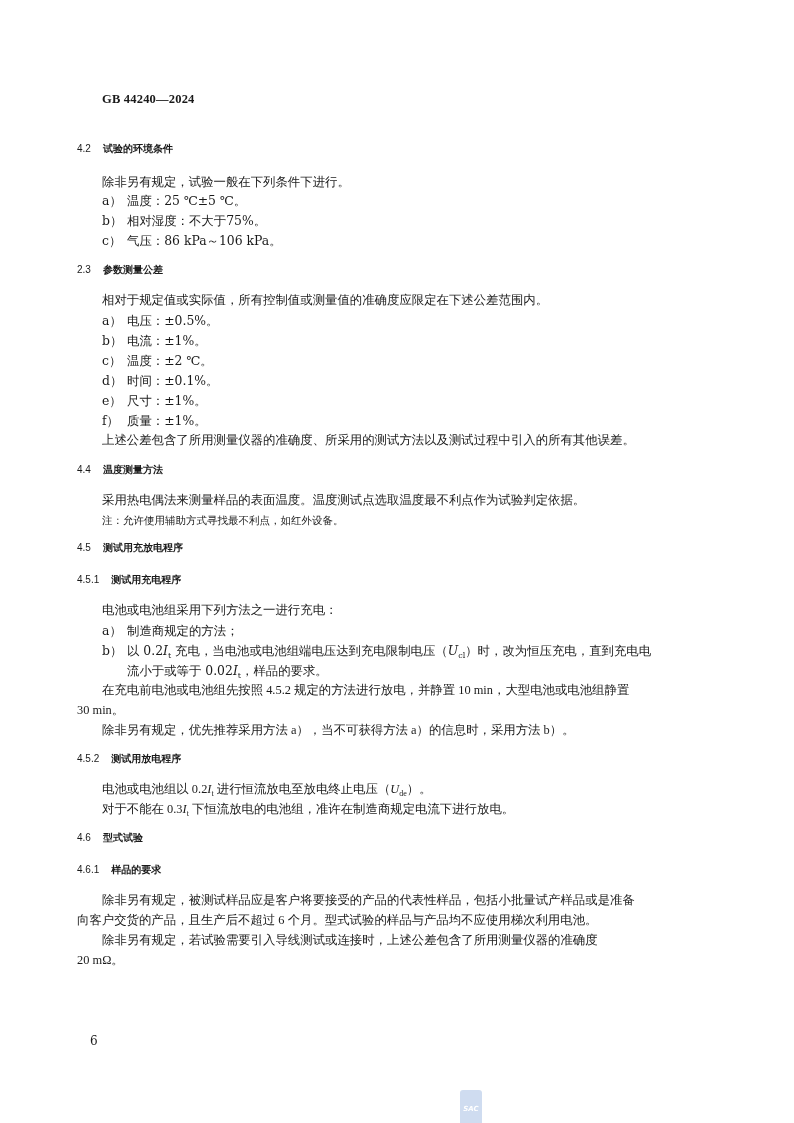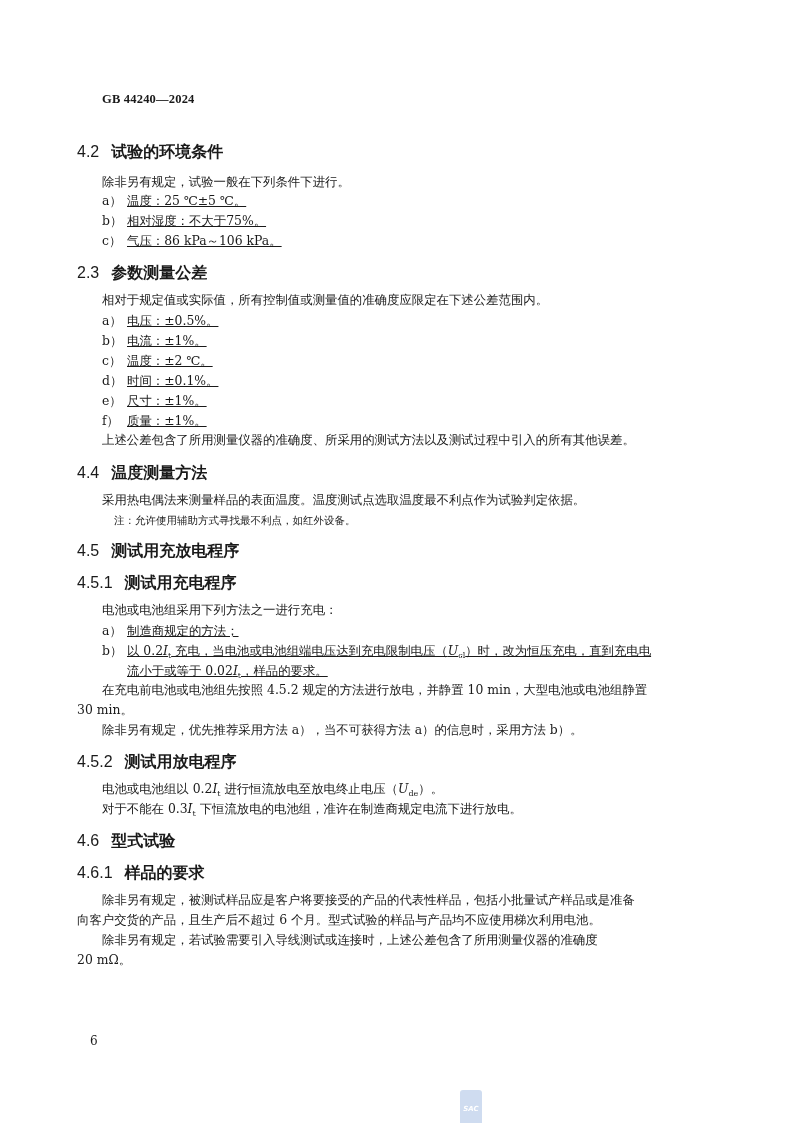--- a/index.html
+++ b/index.html
@@ -2,28 +2,28 @@
 <html><head>
 <meta charset="utf-8">
 <style>
   html, body { margin: 0; padding: 0; background: #ffffff; }
   body { width: 794px; height: 1123px; position: relative; overflow: hidden;
          font-family: "DejaVu Serif", "Liberation Serif", serif; color: #1a1a1a; }
   .hdr { position: absolute; left: 75px; top: 92px; font-family: "Liberation Sans", "DejaVu Sans", sans-serif;
          font-size: 12.5px; font-weight: bold; letter-spacing: 0.2px; margin-left: 27px; }
   .hdr .gb { font-family: "Liberation Serif", serif; font-weight: bold; }
   .h { position: absolute; left: 77px; font-family: "DejaVu Sans", "Liberation Sans", sans-serif;
-       font-size: 16px; font-weight: bold; white-space: nowrap; }
+       font-size: 10px; font-weight: bold; white-space: nowrap; }
   .h .num { display: inline-block; margin-right: 12px; font-weight: normal; font-family: "Liberation Sans", sans-serif; }
-  .p { position: absolute; font-size: 12.4px; white-space: nowrap; line-height: 20px; }
+  .p { position: absolute; font-size: 12.4px; white-space: nowrap; line-height: 20px; font-family: Liberation Serif, serif; }
   .ind { left: 102px; }
   .flush { left: 77px; }
-  .li { position: absolute; left: 102px; font-size: 12.4px; white-space: nowrap; text-decoration: underline; }
+  .li { position: absolute; left: 102px; font-size: 12.4px; white-space: nowrap; }
   .li .mk { display: inline-block; width: 25px; }
-  .note { position: absolute; left: 114px; font-size: 10.5px; white-space: nowrap;
+  .note { position: absolute; left: 102px; font-size: 10.5px; white-space: nowrap;
           font-family: "DejaVu Sans", sans-serif; }
   .pagenum { position: absolute; left: 90px; top: 1034px; font-size: 12px; }
   .sac { position: absolute; left: 460px; top: 1090px; width: 22px; height: 38px;
          background: #cfdcf0; border-radius: 3px; color: #ffffff; font-family: "DejaVu Sans", sans-serif;
          font-size: 7px; font-weight: bold; font-style: italic; display: flex; align-items: center; justify-content: center; }
   sub { font-size: 8px; vertical-align: -3px; }
   i { font-style: italic; }
 </style>
 </head>
 <body>

